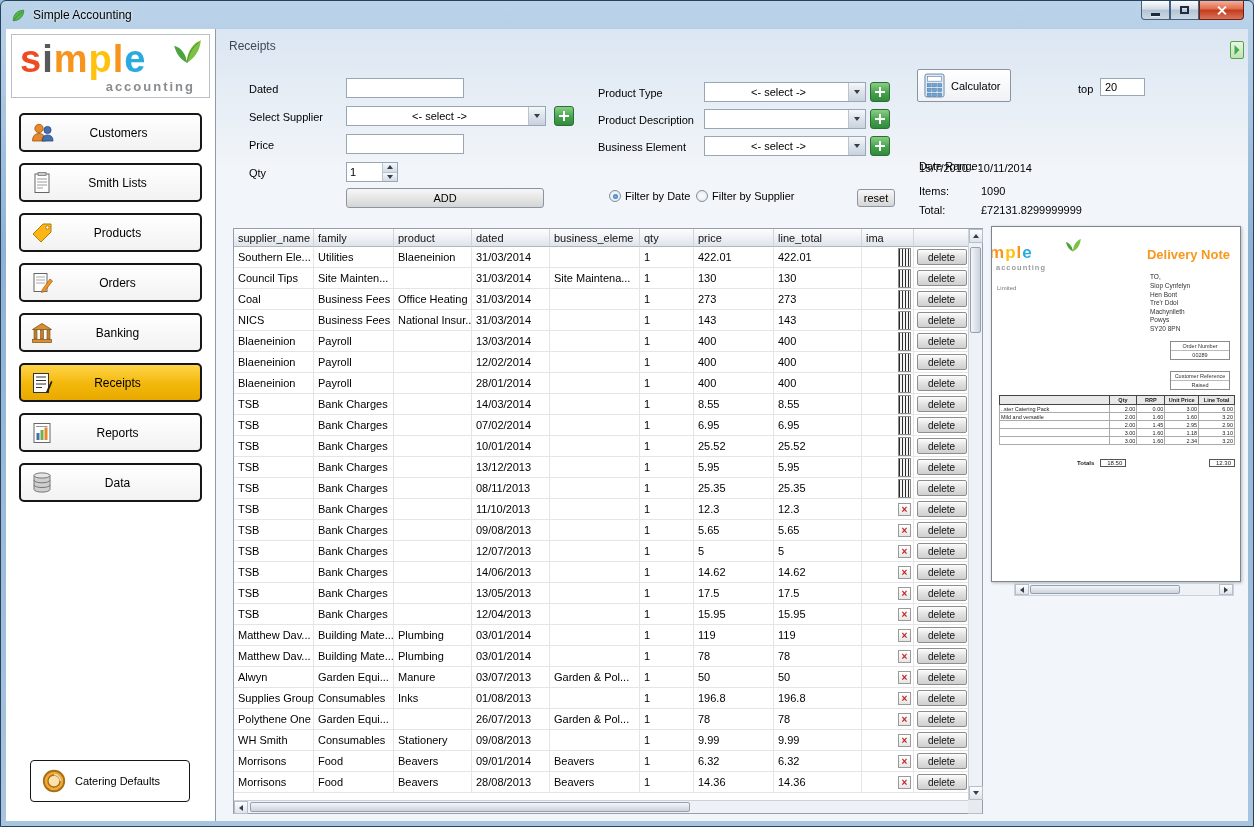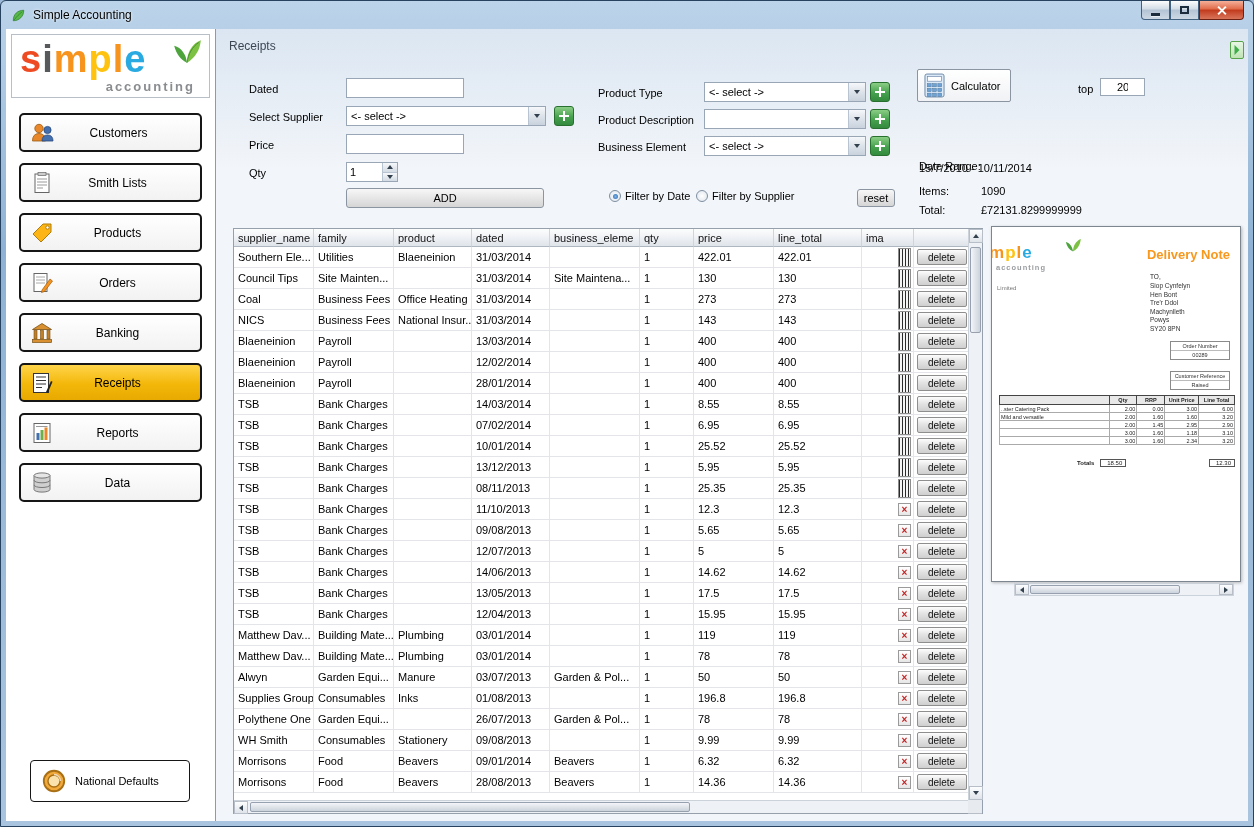--- a/index.html
+++ b/index.html
@@ -36,23 +36,23 @@
 
   .company-btn { position:absolute; left:24px; top:731px; width:160px; height:42px; border:1px solid #161616; border-radius:4px; background:#fff; display:flex; align-items:center; gap:8px; padding-left:10px; }
   .company-label { font-size:11px; color:#000; }
 
   
   .main { position:absolute; left:215px; top:28px; right:5px; bottom:5px; background:linear-gradient(180deg,#dbe6f2,#f2f5f9 140px,#f2f5f9); }
   .page-title { position:absolute; left:13px; top:10px; font-size:12px; color:#3c4754; }
   .expander { position:absolute; right:4px; top:12px; width:14px; height:18px; background:linear-gradient(#e8f6e4,#bfe3b4); border:1px solid #58a24a; border-radius:2px; display:flex; align-items:center; justify-content:center; cursor:pointer; }
 
   .flabel { position:absolute; font-size:11px; color:#000; white-space:nowrap; }
-  .tinput { position:absolute; height:20px; border:1px solid #98a6b6; background:#fff; font-size:11px; padding:0 16px; font-family:inherit; color:#000; }
+  .tinput { position:absolute; height:20px; border:1px solid #98a6b6; background:#fff; font-size:11px; padding:0 4px; font-family:inherit; color:#000; }
   .combo { position:absolute; height:20px; background:#fff; border:1px solid #98a6b6; display:flex; align-items:stretch; }
-  .combo-text { flex:1; font-size:11px; padding:3px 0 0 4px; color:#000; white-space:nowrap; overflow:hidden; }
+  .combo-text { flex:1; font-size:11px; padding:3px 0 0 4px; color:#000; white-space:nowrap; overflow:hidden;text-align:center; }
   .combo-arrow { width:17px; border-left:1px solid #b8c4d2; background:linear-gradient(#f6f8fa,#dde3ea 50%,#c9d2dd); display:flex; align-items:center; justify-content:center; }
   .tri-down { width:0; height:0; border-left:3.5px solid transparent; border-right:3.5px solid transparent; border-top:4px solid #32404e; }
   .tri-up { width:0; height:0; border-left:3px solid transparent; border-right:3px solid transparent; border-bottom:4px solid #32404e; }
   .tri-left { width:0; height:0; border-top:3.5px solid transparent; border-bottom:3.5px solid transparent; border-right:4px solid #32404e; }
   .tri-right { width:0; height:0; border-top:3.5px solid transparent; border-bottom:3.5px solid transparent; border-left:4px solid #32404e; }
 
   .plus-btn { position:absolute; width:20px; height:20px; background:linear-gradient(#8bcd85,#46a24e 55%,#338a3e); border:1px solid #27702f; border-radius:3px; cursor:pointer; }
   .plus-glyph { position:relative; display:block; width:100%; height:100%; }
   .plus-glyph::before { content:""; position:absolute; left:4px; right:4px; top:50%; height:2px; margin-top:-1px; background:#fff; }
   .plus-glyph::after { content:""; position:absolute; top:4px; bottom:4px; left:50%; width:2px; margin-left:-1px; background:#fff; }
@@ -259,21 +259,21 @@
     </div>
 
     <div class="company-btn">
       <span style="display:flex;">
           <svg viewBox="0 0 28 28" width="26" height="26">
             <circle cx="14" cy="14" r="11" fill="#f2a93b" stroke="#a86f14" stroke-width="2"></circle>
             <circle cx="14" cy="14" r="6.5" fill="#fbe2ac" stroke="#a86f14" stroke-width="1.5"></circle>
             <path d="M14 7 A7 7 0 0 1 21 14" fill="none" stroke="#fff" stroke-width="1.5" opacity=".7"></path>
           </svg>
         </span>
-      <span class="company-label">National Defaults</span>
+      <span class="company-label">Catering Defaults</span>
     </div>
   </div>
 
   <div class="main">
     <div class="page-title">Receipts</div>
     <div class="expander">
       <span style="display:flex;">
           <svg viewBox="0 0 8 12" width="8" height="12">
             <path d="M1.5 1 L6.5 6 L1.5 11 Z" fill="#3fae49"></path>
           </svg>

